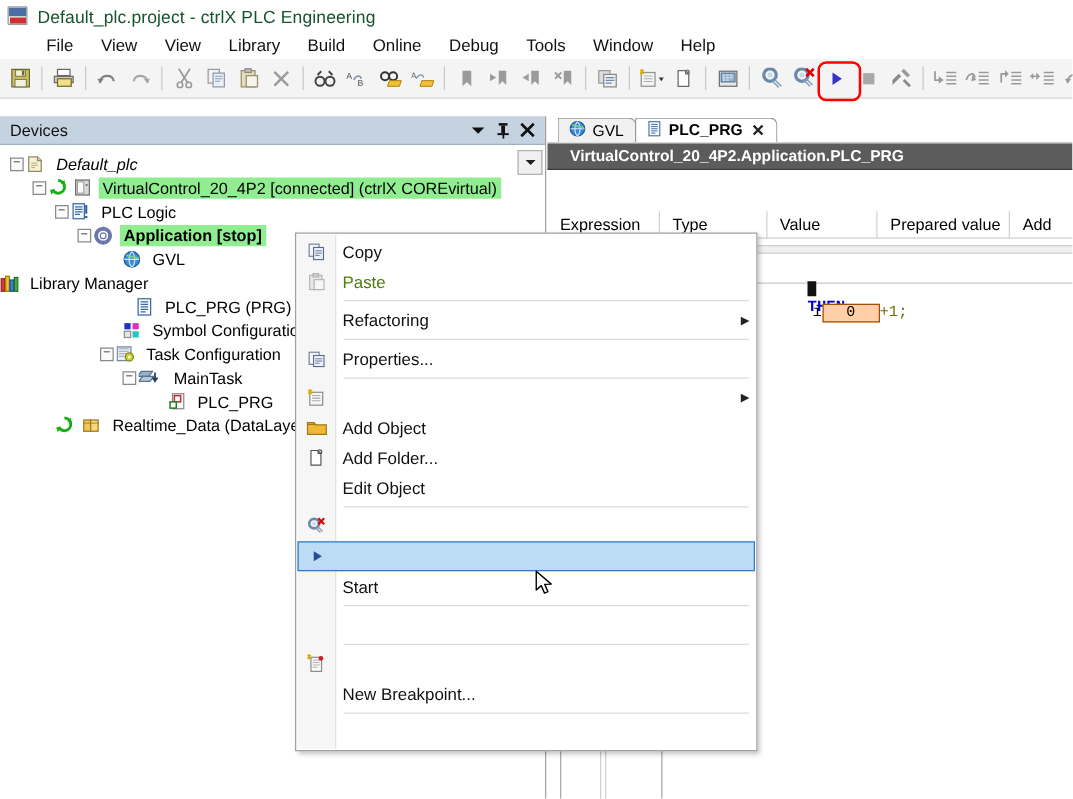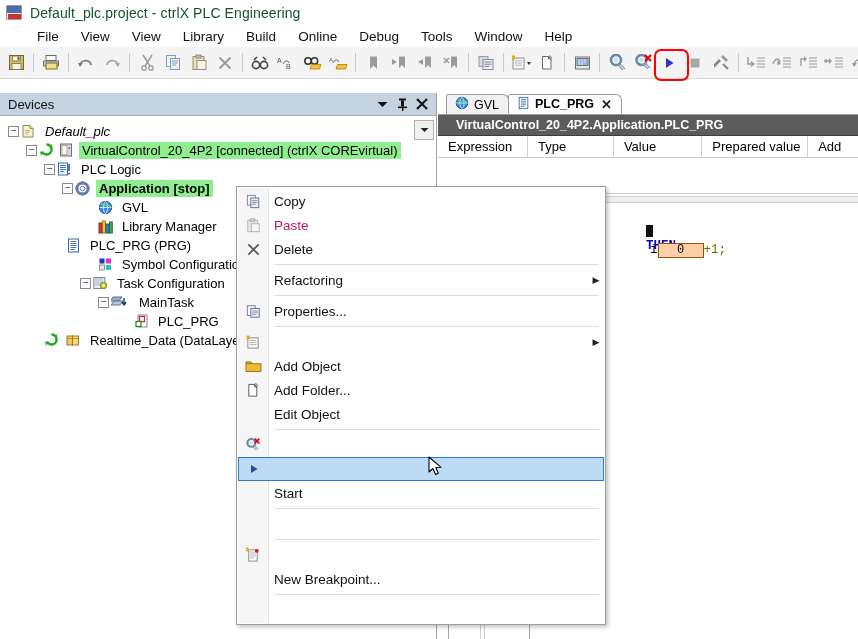--- a/index.html
+++ b/index.html
@@ -120,21 +120,21 @@
   }
   .tab.active { background:#ffffff; font-weight:bold; border-bottom:1px solid #ffffff; position:relative; z-index:3; }
   .tab .closex { font-size:13px; font-weight:bold; color:#222; margin-left:2px; }
   .editor-path {
     height:21px; background:#5c5c5c; color:#ffffff; font-weight:bold;
     font-size:12.5px; display:flex; align-items:center; padding-left:18px;
     border-bottom:1px solid #3c3c3c;
   }
   .watch-header {
     height:22px; background:#ffffff; display:flex; align-items:center;
-    border-bottom:1px solid #c8c8c8; font-size:13px;
+    border-bottom:1px solid #c8c8c8; font-size:13px;margin-top:33px;
   }
   .wh-cell { padding-left:10px; border-right:1px solid #d2d2d2; height:22px; line-height:22px; overflow:hidden; white-space:nowrap; }
   .watch-body { background:#ffffff; height:36px; border-bottom:1px solid #c8c8c8; }
 
   .code-pane {
     position:absolute; left:0; top:0; width:420px; height:546px;
   }
   .code-scrollbar-h {
     position:absolute; left:150px; top:103px; width:270px; height:7px;
     background:#f0f0f0; border-top:1px solid #cfcfcf; border-bottom:1px solid #cfcfcf;
@@ -169,21 +169,21 @@
     background:#f6f6f6; border-right:1px solid #e2e2e2;
   }
   .ctx-item {
     position:relative; height:24px; display:flex; align-items:center;
     font-size:13.5px; color:#111; z-index:2;
   }
   .ctx-item.selected {
     background:#bcdcf5; border:1px solid #2e7cc4; height:24px;
     margin:0 1px;
   }
-  .ctx-item.disabled { color:#be185d; }
+  .ctx-item.disabled { color:#4d7c0f; }
   .ctx-ico {
     width:32px; height:24px; display:flex; align-items:center; justify-content:center; flex:none;
   }
   .ctx-item.selected .ctx-ico { width:30px; }
   .ctx-label { padding-left:5px; flex:1; white-space:nowrap; }
   .ctx-sub { width:18px; text-align:center; font-size:9px; color:#222; }
   .ctx-sep { height:1px; background:#dcdcdc; margin:3px 6px 3px 38px; position:relative; z-index:2; }
 
   .cursor { position:absolute; left:428px; top:456px; z-index:60; }
 </style>
@@ -517,33 +517,33 @@
           <span class="ico">
             <svg width="15" height="15" viewBox="0 0 15 15">
                 <circle cx="7.5" cy="7.5" r="6.2" fill="#3a8ad8" stroke="#1a5a98"></circle>
                 <path d="M1.5 7.5 h12 M7.5 1.3 C4.5 4, 4.5 11, 7.5 13.7 M7.5 1.3 C10.5 4, 10.5 11, 7.5 13.7" stroke="#d8eaf8" stroke-width="0.9" fill="none"></path>
                 <path d="M3 4 C6 6, 10 5, 13 7" stroke="#7ad07a" stroke-width="1.6" fill="none"></path>
               </svg>
           </span>
           <span class="lbl">GVL</span>
         </div>
 
-        <div class="node" style="padding-left:98px;">
+        <div class="node" style="">
           <span class="ico">
             <svg width="15" height="15" viewBox="0 0 15 15">
                 <rect x="1" y="4" width="3" height="10" fill="#d83838" stroke="#902020"></rect>
                 <rect x="4.5" y="2" width="3" height="12" fill="#f0c030" stroke="#a08000"></rect>
                 <rect x="8" y="5" width="3" height="9" fill="#3880d8" stroke="#205090"></rect>
                 <rect x="11.5" y="3" width="2.8" height="11" fill="#40b040" stroke="#207020"></rect>
               </svg>
           </span>
           <span class="lbl">Library Manager</span>
         </div>
 
-        <div class="node" style="padding-left:66px;">
+        <div class="node" style="padding-left:108px;">
           <span class="ico">
             <svg width="15" height="15" viewBox="0 0 15 15">
                 <rect x="2.5" y="1" width="10" height="13" fill="#fbfcff" stroke="#3a6aa8"></rect>
                 <path d="M4.5 3.5h6M4.5 5.5h6M4.5 7.5h6M4.5 9.5h6M4.5 11.5h4" stroke="#3a6aa8" stroke-width="0.9"></path>
               </svg>
           </span>
           <span class="lbl">PLC_PRG (PRG)</span>
         </div>
 
         <div class="node" style="padding-left:98px;">
@@ -689,28 +689,20 @@
       <span class="ctx-ico">
         <svg width="15" height="15" viewBox="0 0 17 17">
             <rect x="2" y="2.5" width="11" height="13" fill="#e8e8e8" stroke="#b0b0b0"></rect>
             <rect x="5" y="1" width="5" height="3" fill="#cfcfcf" stroke="#b0b0b0"></rect>
             <rect x="6" y="6.5" width="9" height="9" fill="#f6f6f6" stroke="#b0b0b0"></rect>
           </svg>
       </span>
       <span class="ctx-label">Paste</span>
     </div>
 
-    <div class="ctx-item">
-      <span class="ctx-ico">
-        <svg width="15" height="15" viewBox="0 0 16 16">
-            <path d="M2.5 2.5 L13.5 13.5 M13.5 2.5 L2.5 13.5" stroke="#5a5a5a" stroke-width="1.9"></path>
-          </svg>
-      </span>
-      <span class="ctx-label">Delete</span>
-    </div>
 
     <div class="ctx-sep"></div>
 
     <div class="ctx-item">
       <span class="ctx-ico"></span>
       <span class="ctx-label">Refactoring</span>
       <span class="ctx-sub">▶</span>
     </div>
 
     <div class="ctx-sep"></div>

